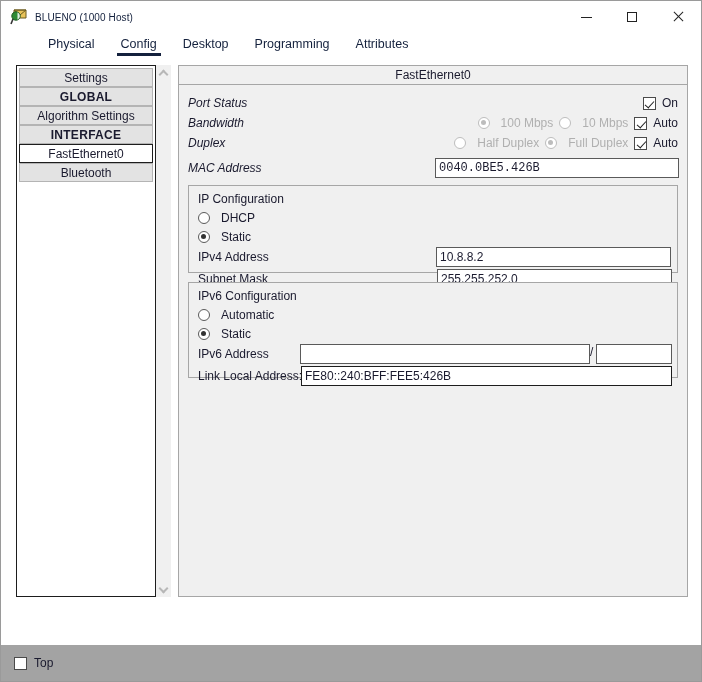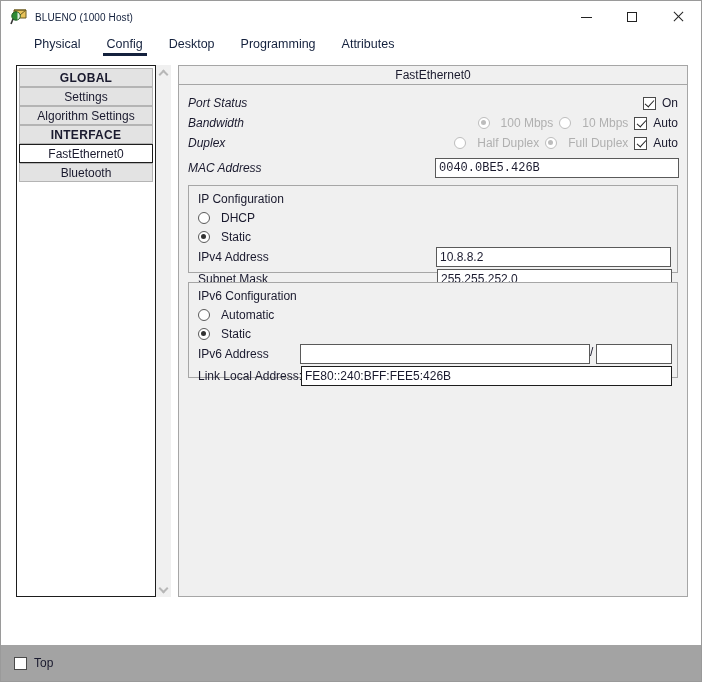--- a/index.html
+++ b/index.html
@@ -94,21 +94,21 @@
   .glyph-close:before { transform: rotate(45deg); }
   .glyph-close:after  { transform: rotate(-45deg); }
 
   
   .tabbar {
     height: 29px;
     min-height: 29px;
     background: #ffffff;
     display: flex;
     align-items: flex-start;
-    padding-left: 20px;
+    padding-left: 34px;
     box-sizing: border-box;
   }
   .tab {
     position: relative;
     font-size: 12.5px;
     color: #14213d;
     padding: 4px 13px 0 13px;
     height: 25px;
     box-sizing: border-box;
     cursor: default;
@@ -251,21 +251,21 @@
   }
   .row-label {
     font-size: 12px;
     color: #1a1a2e;
     white-space: nowrap;
     font-style: italic;
   }
   .row-right {
     margin-left: auto;
     display: flex;
-    align-items: center;
+    align-items: flex-end;
     gap: 6px;
   }
 
   
   .cb {
     width: 13px;
     height: 13px;
     border: 1px solid #4a4a4a;
     background: #ffffff;
     box-sizing: border-box;
@@ -425,25 +425,25 @@
     <div class="tab">
       <span>Attributes</span>
       
     </div>
   </div>
 
   <div class="body-area">
 
     <div class="sidebar-wrap">
       <div class="sidebar-list">
+        <div class="side-item">
+          <span>Settings</span>
+        </div>
         <div class="side-item header">
           <span>GLOBAL</span>
-        </div>
-        <div class="side-item">
-          <span>Settings</span>
         </div>
         <div class="side-item">
           <span>Algorithm Settings</span>
         </div>
         <div class="side-item header">
           <span>INTERFACE</span>
         </div>
         <div class="side-item selected">
           <span>FastEthernet0</span>
         </div>

